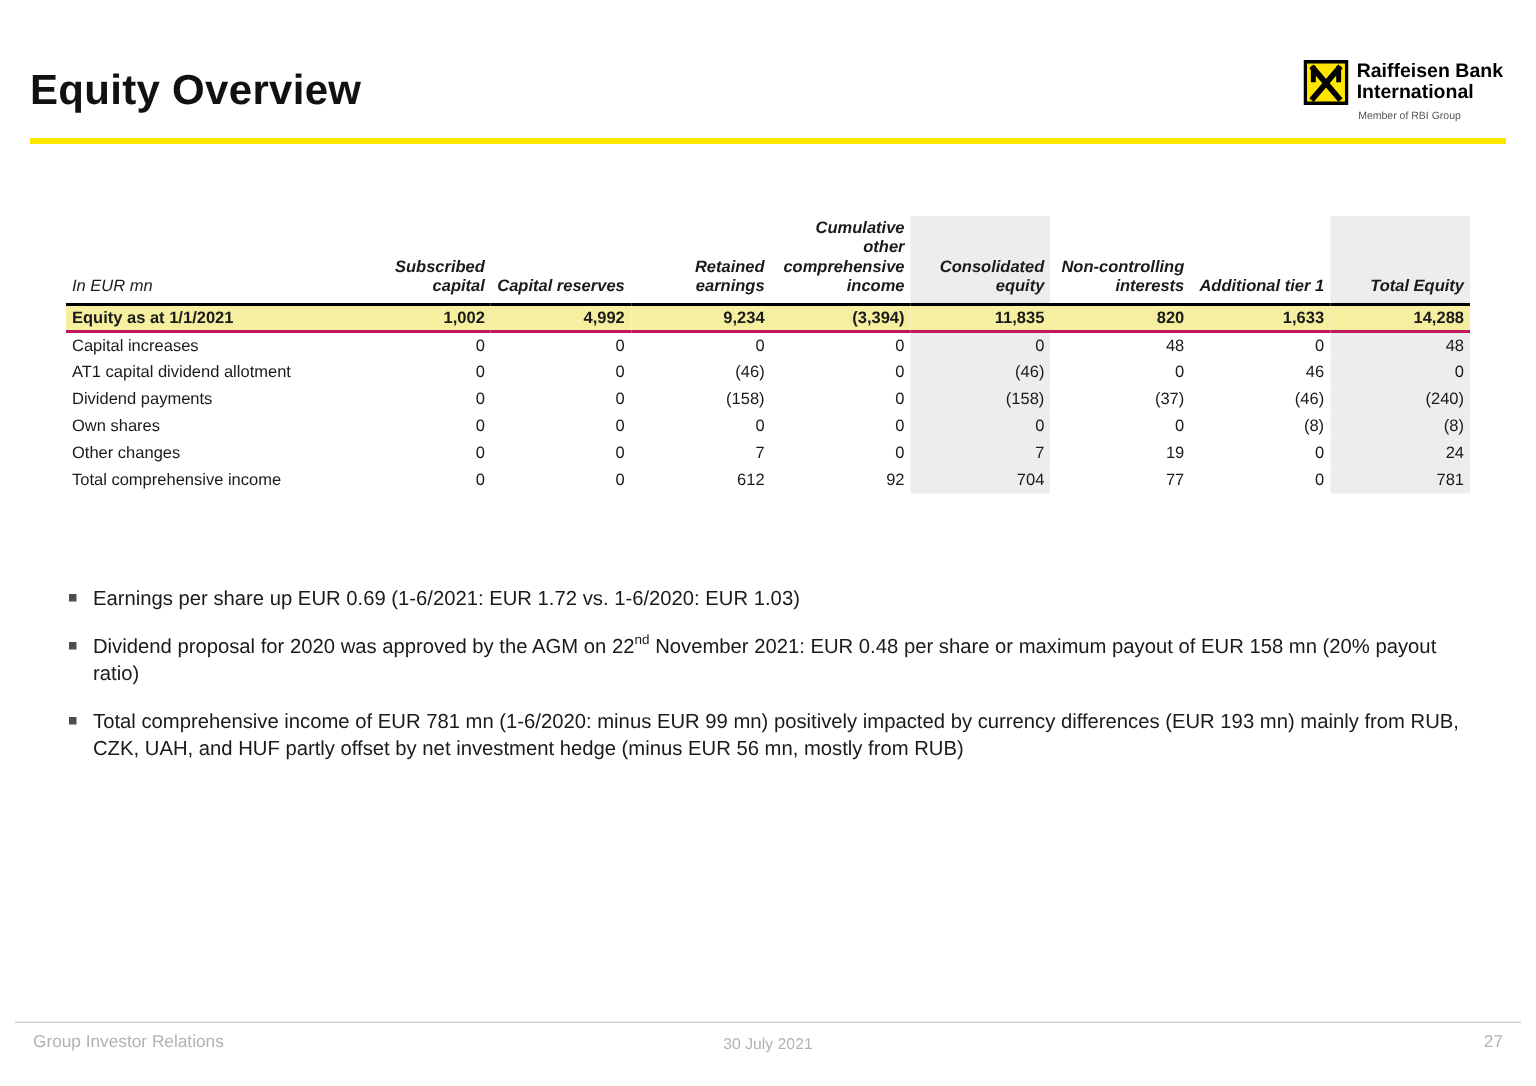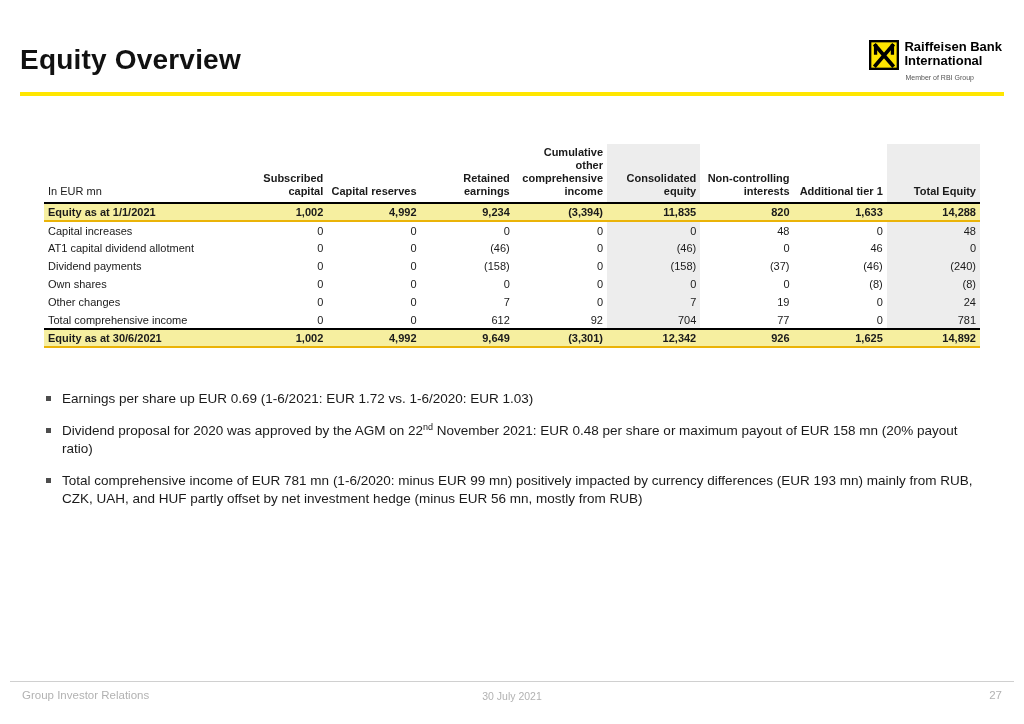--- a/index.html
+++ b/index.html
@@ -34,28 +34,28 @@
   
   .equity-table-wrap { position: absolute; left: 44px; top: 144px; width: 936px; }
   table.equity {
     width: 100%; border-collapse: collapse; table-layout: fixed;
     font-size: 11px; color: #1a1a1a;
   }
   table.equity col.label-col { width: 190px; }
   table.equity th, table.equity td { padding: 2px 4px; }
   table.equity thead th {
     vertical-align: bottom; text-align: right; font-weight: bold;
-    line-height: 13px; padding-bottom: 4px;
+    line-height: 13px; padding-bottom: 4px; font-style: italic;
   }
   table.equity thead th.unit { text-align: left; font-weight: normal; }
   table.equity thead tr { border-bottom: 1.5px solid #000; }
   table.equity td { text-align: right; height: 18px; }
   table.equity td.row-label { text-align: left; }
   table.equity td.shade, table.equity th.shade { background: var(--shade, #ededed); }
-  table.equity tr.highlight { border-top: 2px solid #000; border-bottom: 2px solid #eab308; margin-left: 12px; }
+  table.equity tr.highlight { border-top: 2px solid #000; border-bottom: 2px solid #be185d; margin-left: 12px; }
   table.equity tr.highlight td { background: var(--hl, #f6efa0); font-weight: bold; }
 
   
   .bullet-list { position: absolute; left: 44px; top: 390px; width: 932px; list-style: none; }
   .bullet-item {
     position: relative; padding-left: 18px; margin-bottom: 14px;
     font-size: 13.5px; line-height: 18px; color: #1a1a1a;
   }
   .bullet-marker {
     position: absolute; left: 2px; top: 6px; width: 5px; height: 5px;
@@ -180,31 +180,20 @@
             <td class="row-label">Total comprehensive income</td>
             <td>0</td>
             <td>0</td>
             <td>612</td>
             <td>92</td>
             <td class="shade">704</td>
             <td>77</td>
             <td>0</td>
             <td class="shade">781</td>
           </tr>
-          <tr class="highlight">
-            <td class="row-label">Equity as at 30/6/2021</td>
-            <td>1,002</td>
-            <td>4,992</td>
-            <td>9,649</td>
-            <td>(3,301)</td>
-            <td class="shade">12,342</td>
-            <td>926</td>
-            <td>1,625</td>
-            <td class="shade">14,892</td>
-          </tr>
         </tbody>
     </table>
   </div>
 
   <ul class="bullet-list">
       <li class="bullet-item"><span class="bullet-marker"></span><span><span>Earnings per share up EUR 0.69 (1-6/2021: EUR 1.72 vs. 1-6/2020: EUR 1.03)</span></span></li>
       <li class="bullet-item"><span class="bullet-marker"></span><span><span>Dividend proposal for 2020 was approved by the AGM on 22</span><sup>nd</sup><span> November 2021: EUR 0.48 per share or maximum payout of EUR 158 mn (20% payout ratio)</span></span></li>
       <li class="bullet-item"><span class="bullet-marker"></span><span><span>Total comprehensive income of EUR 781 mn (1-6/2020: minus EUR 99 mn) positively impacted by currency differences (EUR 193 mn) mainly from RUB, CZK, UAH, and HUF partly offset by net investment hedge (minus EUR 56 mn, mostly from RUB)</span></span></li>
     </ul>
 

